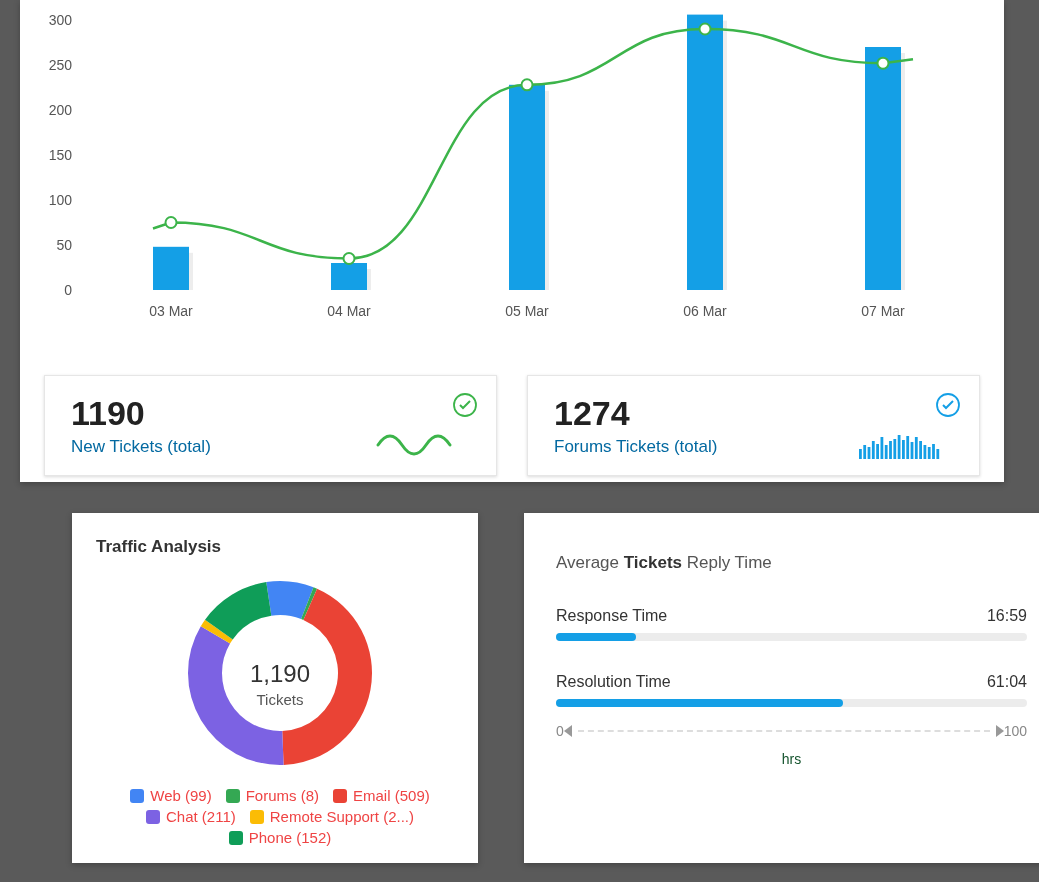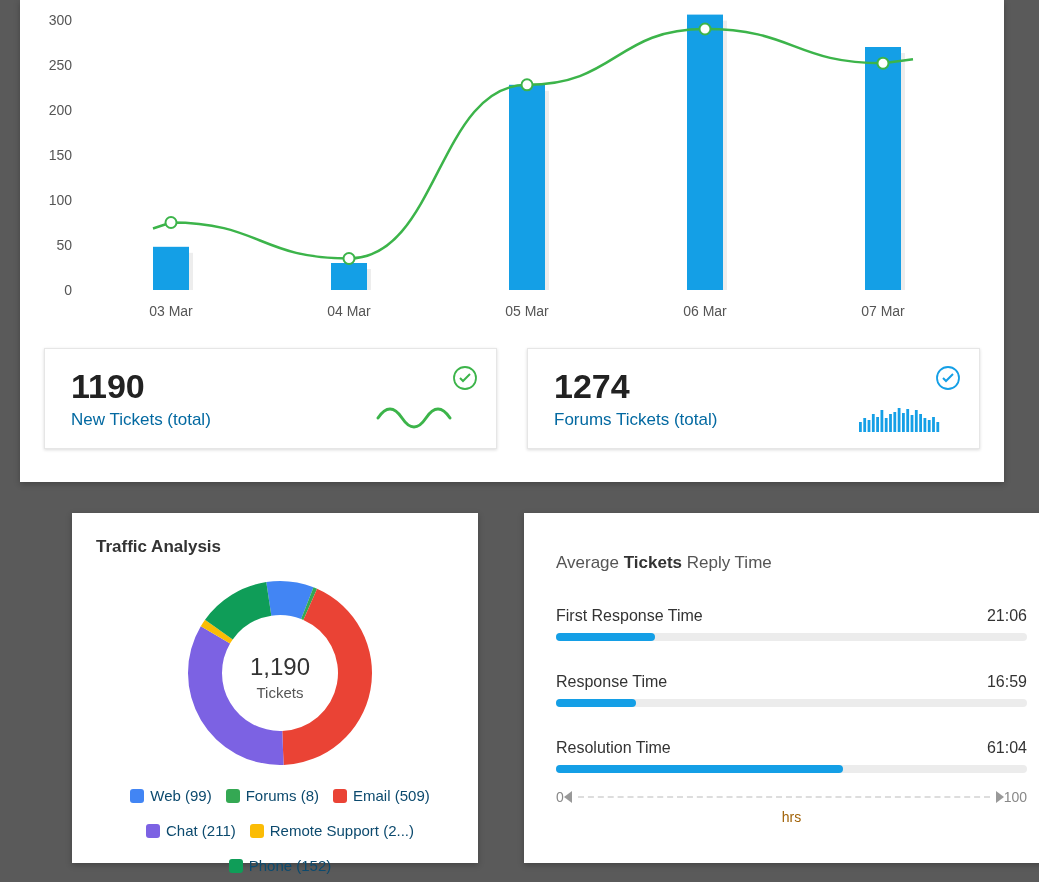--- a/index.html
+++ b/index.html
@@ -16,62 +16,62 @@
     background: #fff;
     box-shadow: 0 2px 6px rgba(0,0,0,0.25);
     position: absolute;
   }
   
   #top-panel { left: 20px; top: 0; width: 984px; height: 482px; padding: 10px 12px 12px 12px; }
   #combo-chart-svg { display:block; }
   .axis-text { font: 14px Arial, sans-serif; fill: #555; }
 
   
-  .summary-row { display:flex; gap:30px; margin-top:10px; padding: 8px 12px; }
+  .summary-row { display:flex; gap:30px; margin-top:37px; padding: 8px 12px; }
   .summary-card {
     flex:1;
     border:1px solid #e6e6e6;
     padding:18px 22px 18px 26px;
     position:relative;
     box-shadow: 0 1px 3px rgba(0,0,0,0.15);
   }
   .summary-value { font-size:34px; font-weight:700; color:#222; }
   .summary-label { font-size:17px; color:#0369a1; margin-top:4px; }
   .badge-icon { position:absolute; right:18px; top:16px; }
   .mini-graphic { position:absolute; right:34px; bottom:16px; }
 
   
   #traffic-panel { left:72px; top:513px; width:406px; height:350px; padding:24px 14px 10px 24px; }
   .panel-title { font-size:17px; font-weight:700; color:#333; }
   #donut-wrap { position:relative; text-align:center; margin-top:6px; }
   #donut-center {
-    position:absolute; left:0; right:0; top:88px;
+    position:absolute; left:0; right:0; top:95px;
     font-size:15px; color:#555; line-height:1.35;
   }
   #donut-center .big { font-size:24px; color:#333; font-weight:500; display:block; }
-  .legend { display:flex; flex-wrap:wrap; justify-content:center; gap:18px 14px; font-size:15px; color:#0c4a6e; margin-top:4px; }
+  .legend { display:flex; flex-wrap:wrap; justify-content:center; gap:4px 14px; font-size:15px; color:#ef4444; margin-top:4px; }
   .legend-item { display:flex; align-items:center; gap:6px; }
   .sw { width:14px; height:14px; border-radius:3px; display:inline-block; }
 
   
   #reply-panel { left:524px; top:513px; width:535px; height:350px; padding:40px 32px 10px 32px; }
   #reply-title { font-size:17px; color:#333; }
   #reply-title b { font-weight:700; }
   #reply-title .lt { font-weight:400; color:#555; }
   .metric { margin-top:32px; }
   .metric:first-of-type { margin-top:34px; }
   .metric-row { display:flex; justify-content:space-between; font-size:16px; color:#333; }
   .track { height:8px; background:#ececec; border-radius:4px; margin-top:8px; position:relative; }
   .fill  { height:8px; background:#149fe6; border-radius:4px; }
   .scale { display:flex; justify-content:space-between; align-items:center; font-size:14px; color:#888; margin-top:16px; }
   .scale-mid { flex:1; border-top:2px dashed #ddd; margin:0 6px; height:0; }
   .tri { width:0; height:0; border-top:6px solid transparent; border-bottom:6px solid transparent; }
   .tri.l { border-right:8px solid #999; }
   .tri.r { border-left:8px solid #999; }
-  .hrs { text-align:center; font-size:14px; color:#a16207; margin-top:4px; }
+  .hrs { text-align:center; font-size:14px; color:#14532d; margin-top:12px; }
 </style>
 </head>
 <body>
 
 <div id="top-panel" class="panel">
 
   <svg id="combo-chart-svg" width="960" height="320">
     <g id="yticks">
         <text class="axis-text" x="40" y="285" text-anchor="end">0</text>
         <text class="axis-text" x="40" y="240" text-anchor="end">50</text>
@@ -202,29 +202,20 @@
     </div>
 </div>
 
 <div id="reply-panel" class="panel">
   <div id="reply-title">
     <span class="lt">Average </span><b>Tickets</b><span class="lt"> Reply Time</span>
   </div>
   <div id="metrics">
       <div class="metric">
          <div class="metric-row">
-           <span>First Response Time</span>
-           <span>21:06</span>
-         </div>
-         <div class="track">
-           <div class="fill" style="width:21%"></div>
-         </div>
-       </div>
-      <div class="metric">
-         <div class="metric-row">
            <span>Response Time</span>
            <span>16:59</span>
          </div>
          <div class="track">
            <div class="fill" style="width:17%"></div>
          </div>
        </div>
       <div class="metric">
          <div class="metric-row">
            <span>Resolution Time</span>

